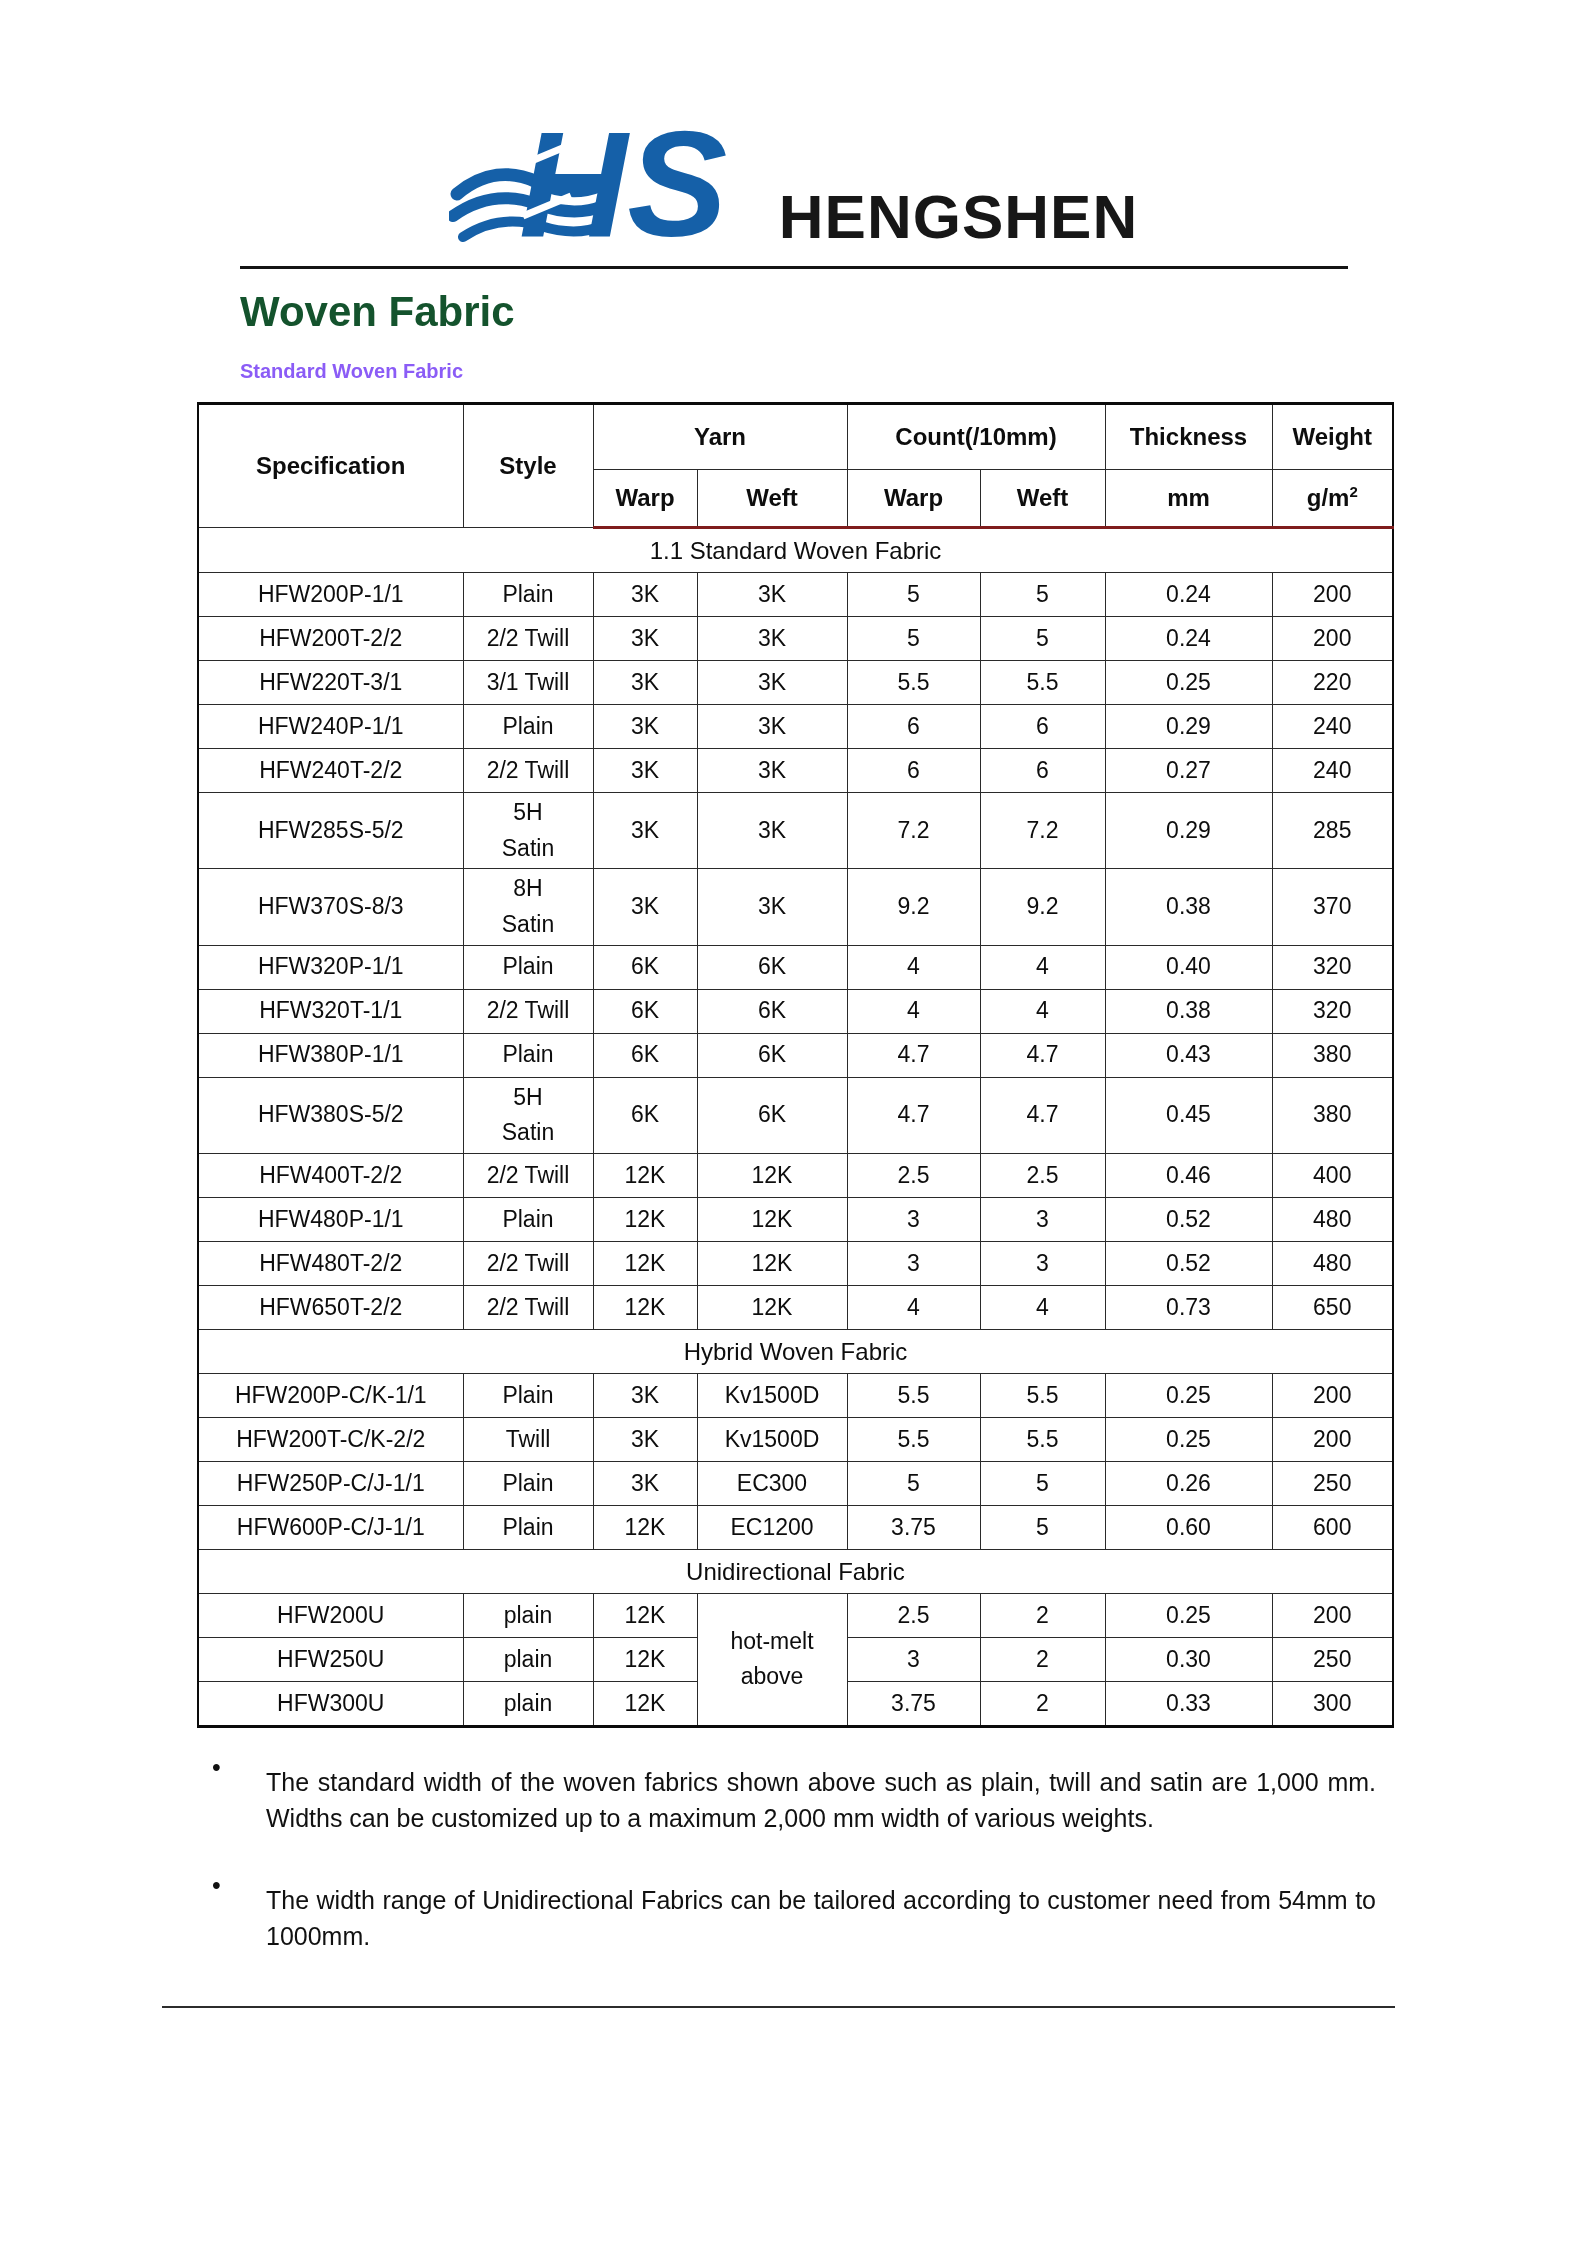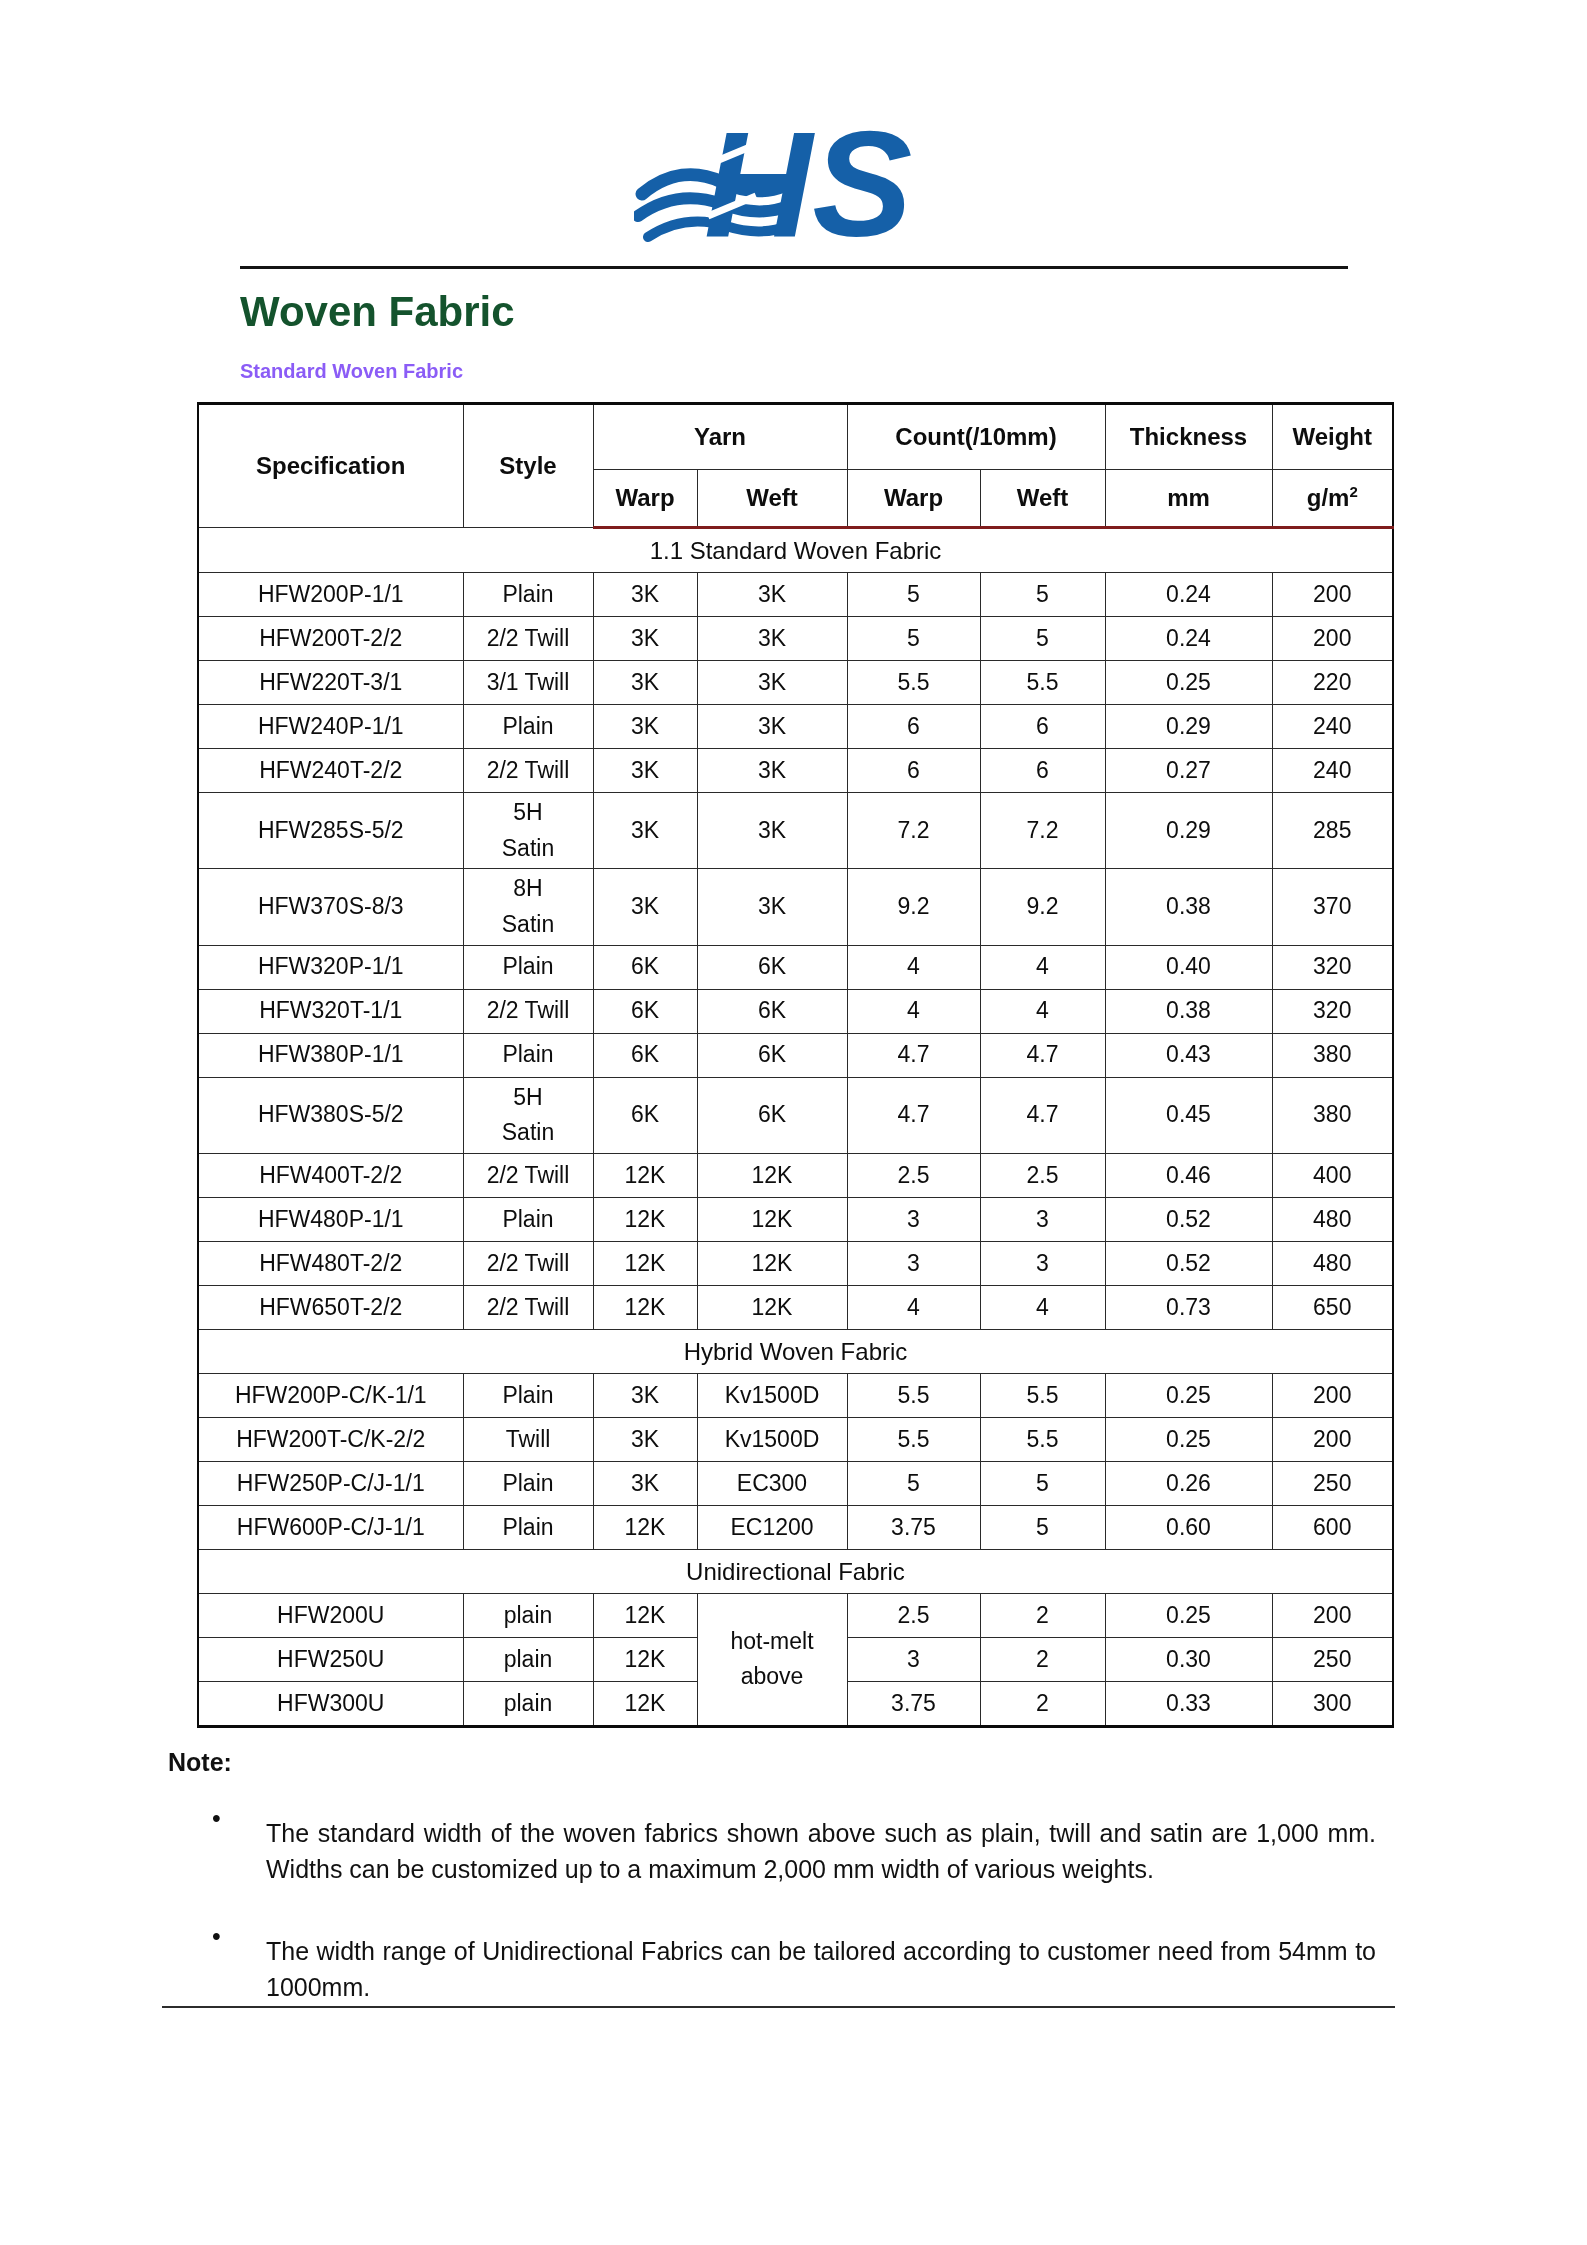--- a/index.html
+++ b/index.html
@@ -85,20 +85,21 @@
         <path d="M14,139 C40,122 66,120 92,128 C114,135 136,135 154,128" stroke-width="10"></path>
       </g>
 
       <text x="70" y="138" font-family="'Liberation Sans','DejaVu Sans',sans-serif" font-size="150" font-weight="bold" font-style="italic" fill="#1560a8">HS</text>
 
       <g stroke="#ffffff" stroke-width="7">
         <line x1="74" y1="118" x2="122" y2="98"></line>
         <line x1="80" y1="64" x2="128" y2="44"></line>
       </g>
     </svg>
+    <span class="logo-word">HENGSHEN</span>
   </div>
   <div class="logo-rule"></div>
 
   <div class="h1">Woven Fabric</div>
   <div class="h2">Standard Woven Fabric</div>
 
   <table class="spec">
     <colgroup>
       <col style="width:265px">
         <col style="width:130px">
@@ -356,21 +357,20 @@
           <td>12K</td>
           <td>3.75</td>
           <td>2</td>
           <td>0.33</td>
           <td>300</td>
         </tr>
       </tbody>
   </table>
 
   <div class="note-block">
-    <p class="note-title">Note:</p>
     <div class="bullet">
       <span class="dot">•</span>
       <p>The standard width of the woven fabrics shown above such as plain, twill and satin are 1,000 mm. Widths can be customized up to a maximum 2,000 mm width of various weights.</p>
     </div>
     <div class="bullet">
       <span class="dot">•</span>
       <p>The width range of Unidirectional Fabrics can be tailored according to customer need from 54mm to 1000mm.</p>
     </div>
   </div>
 

